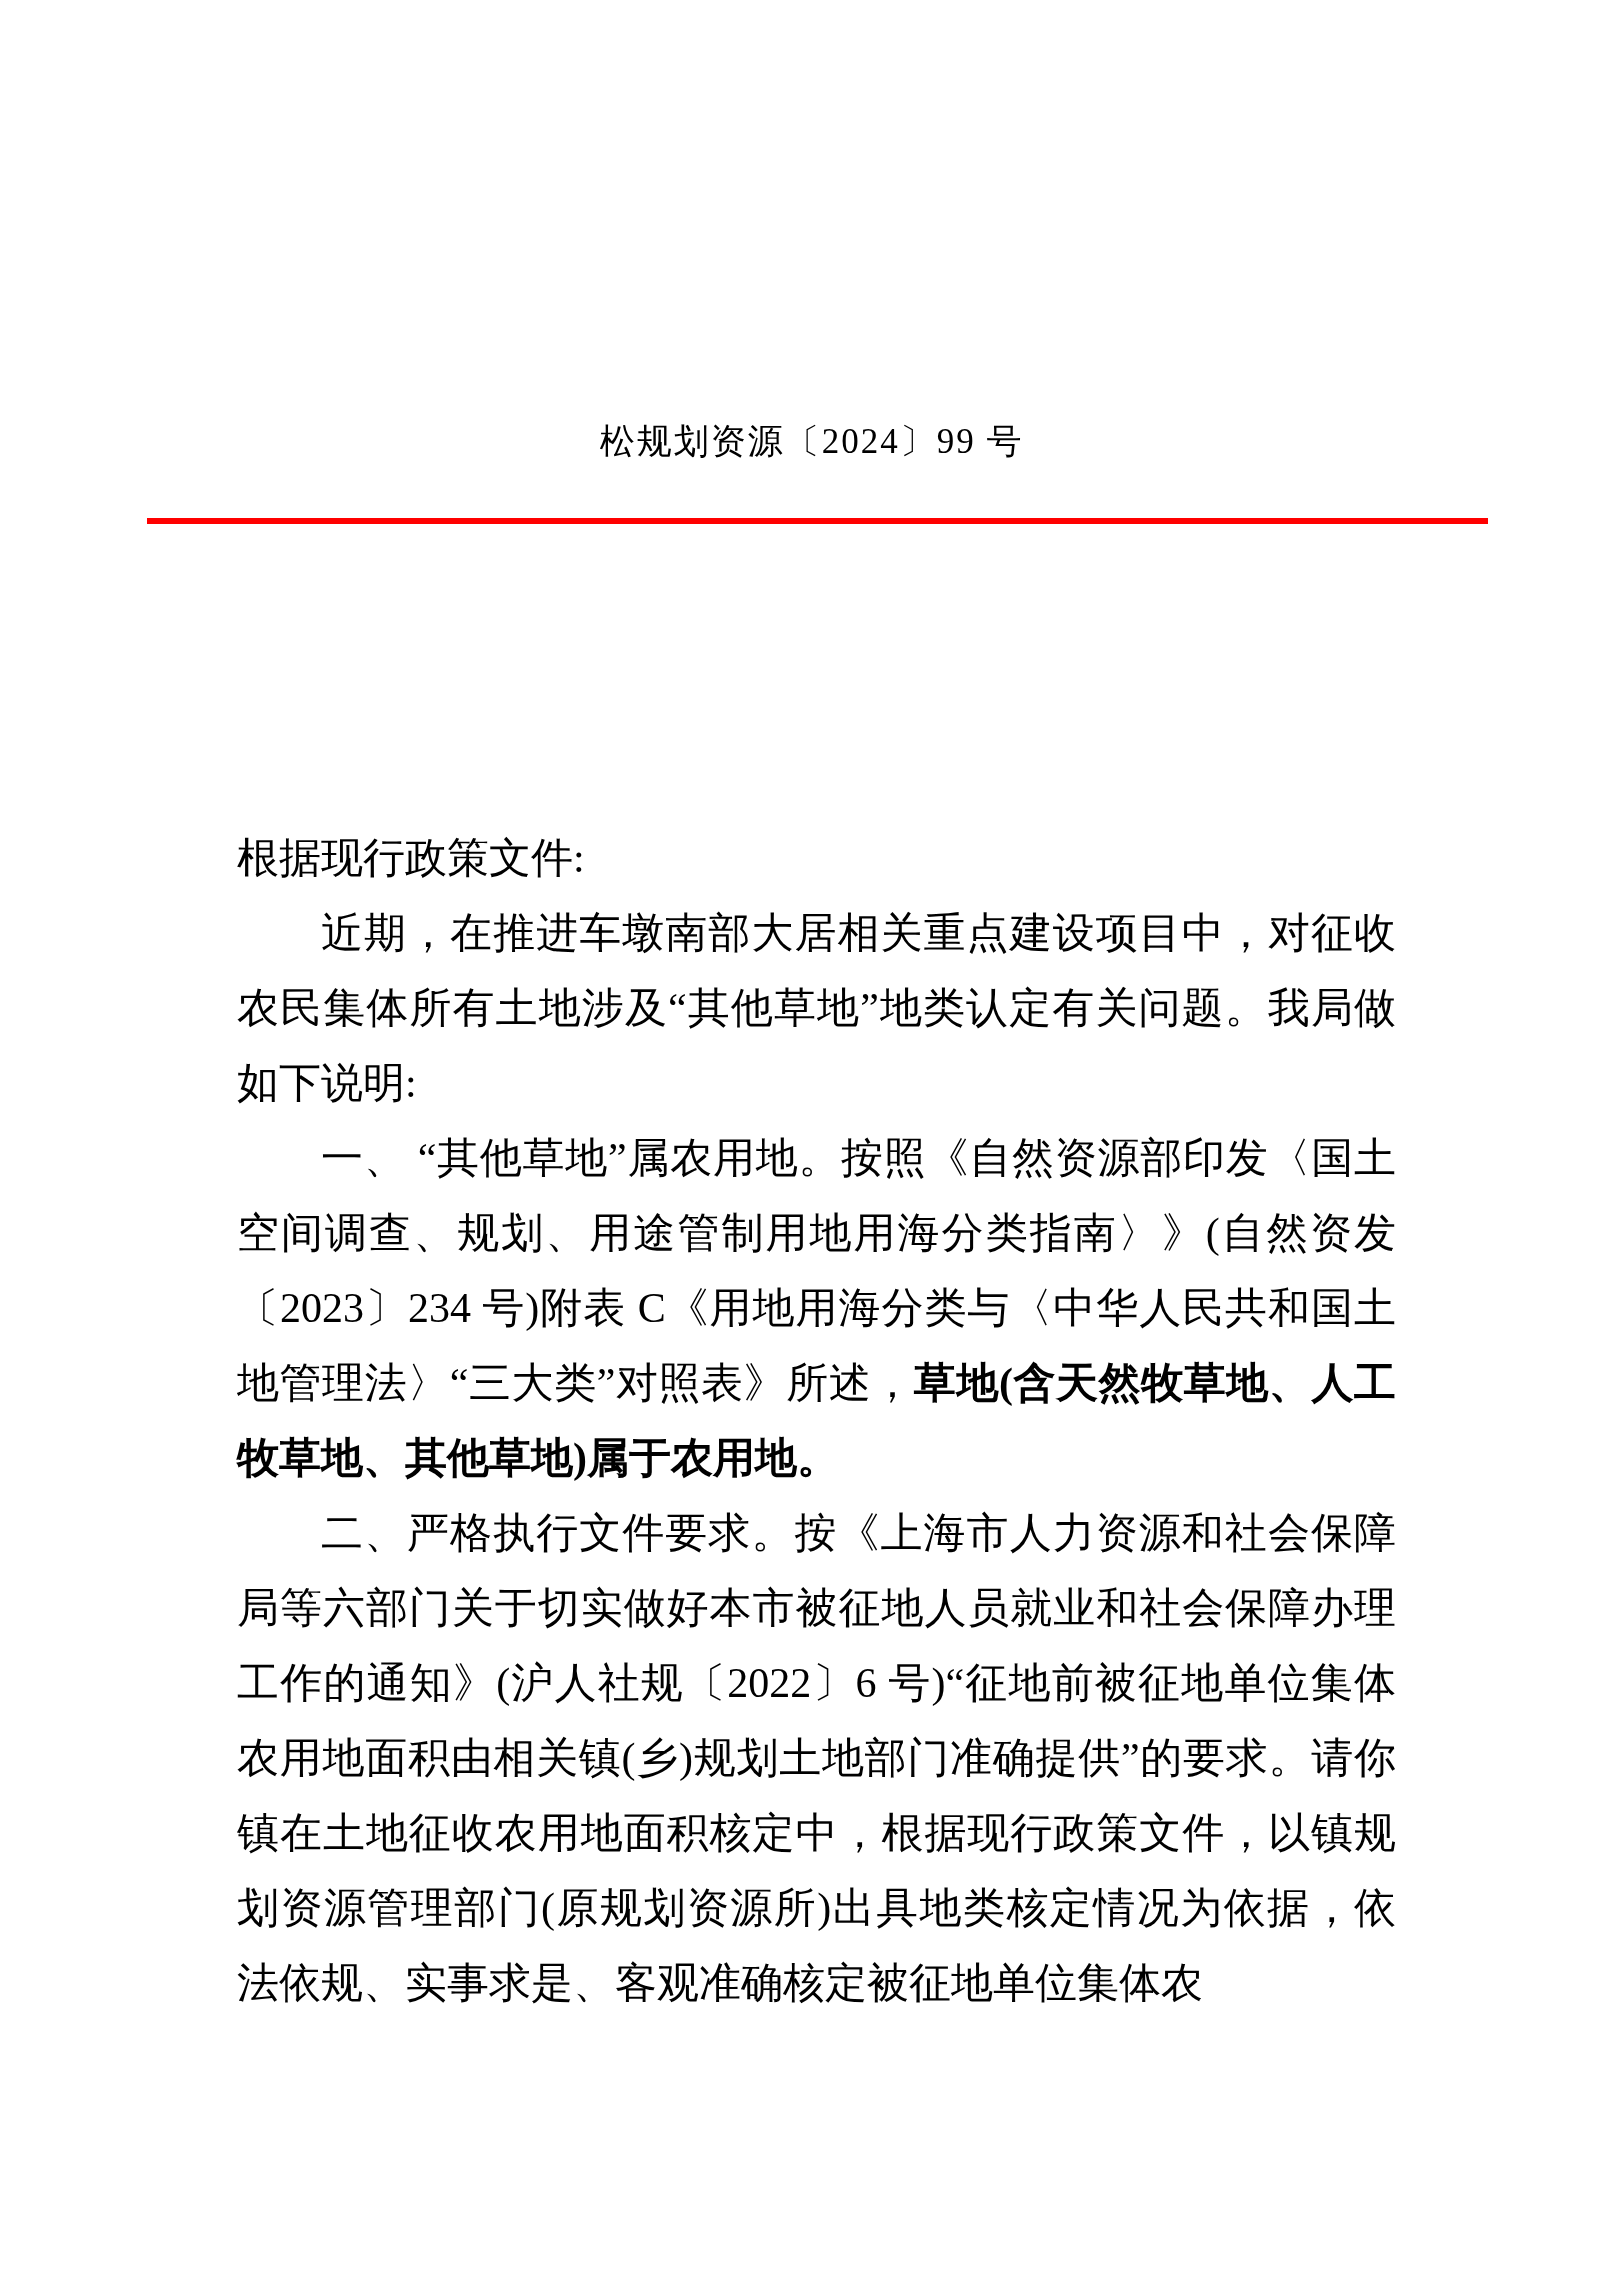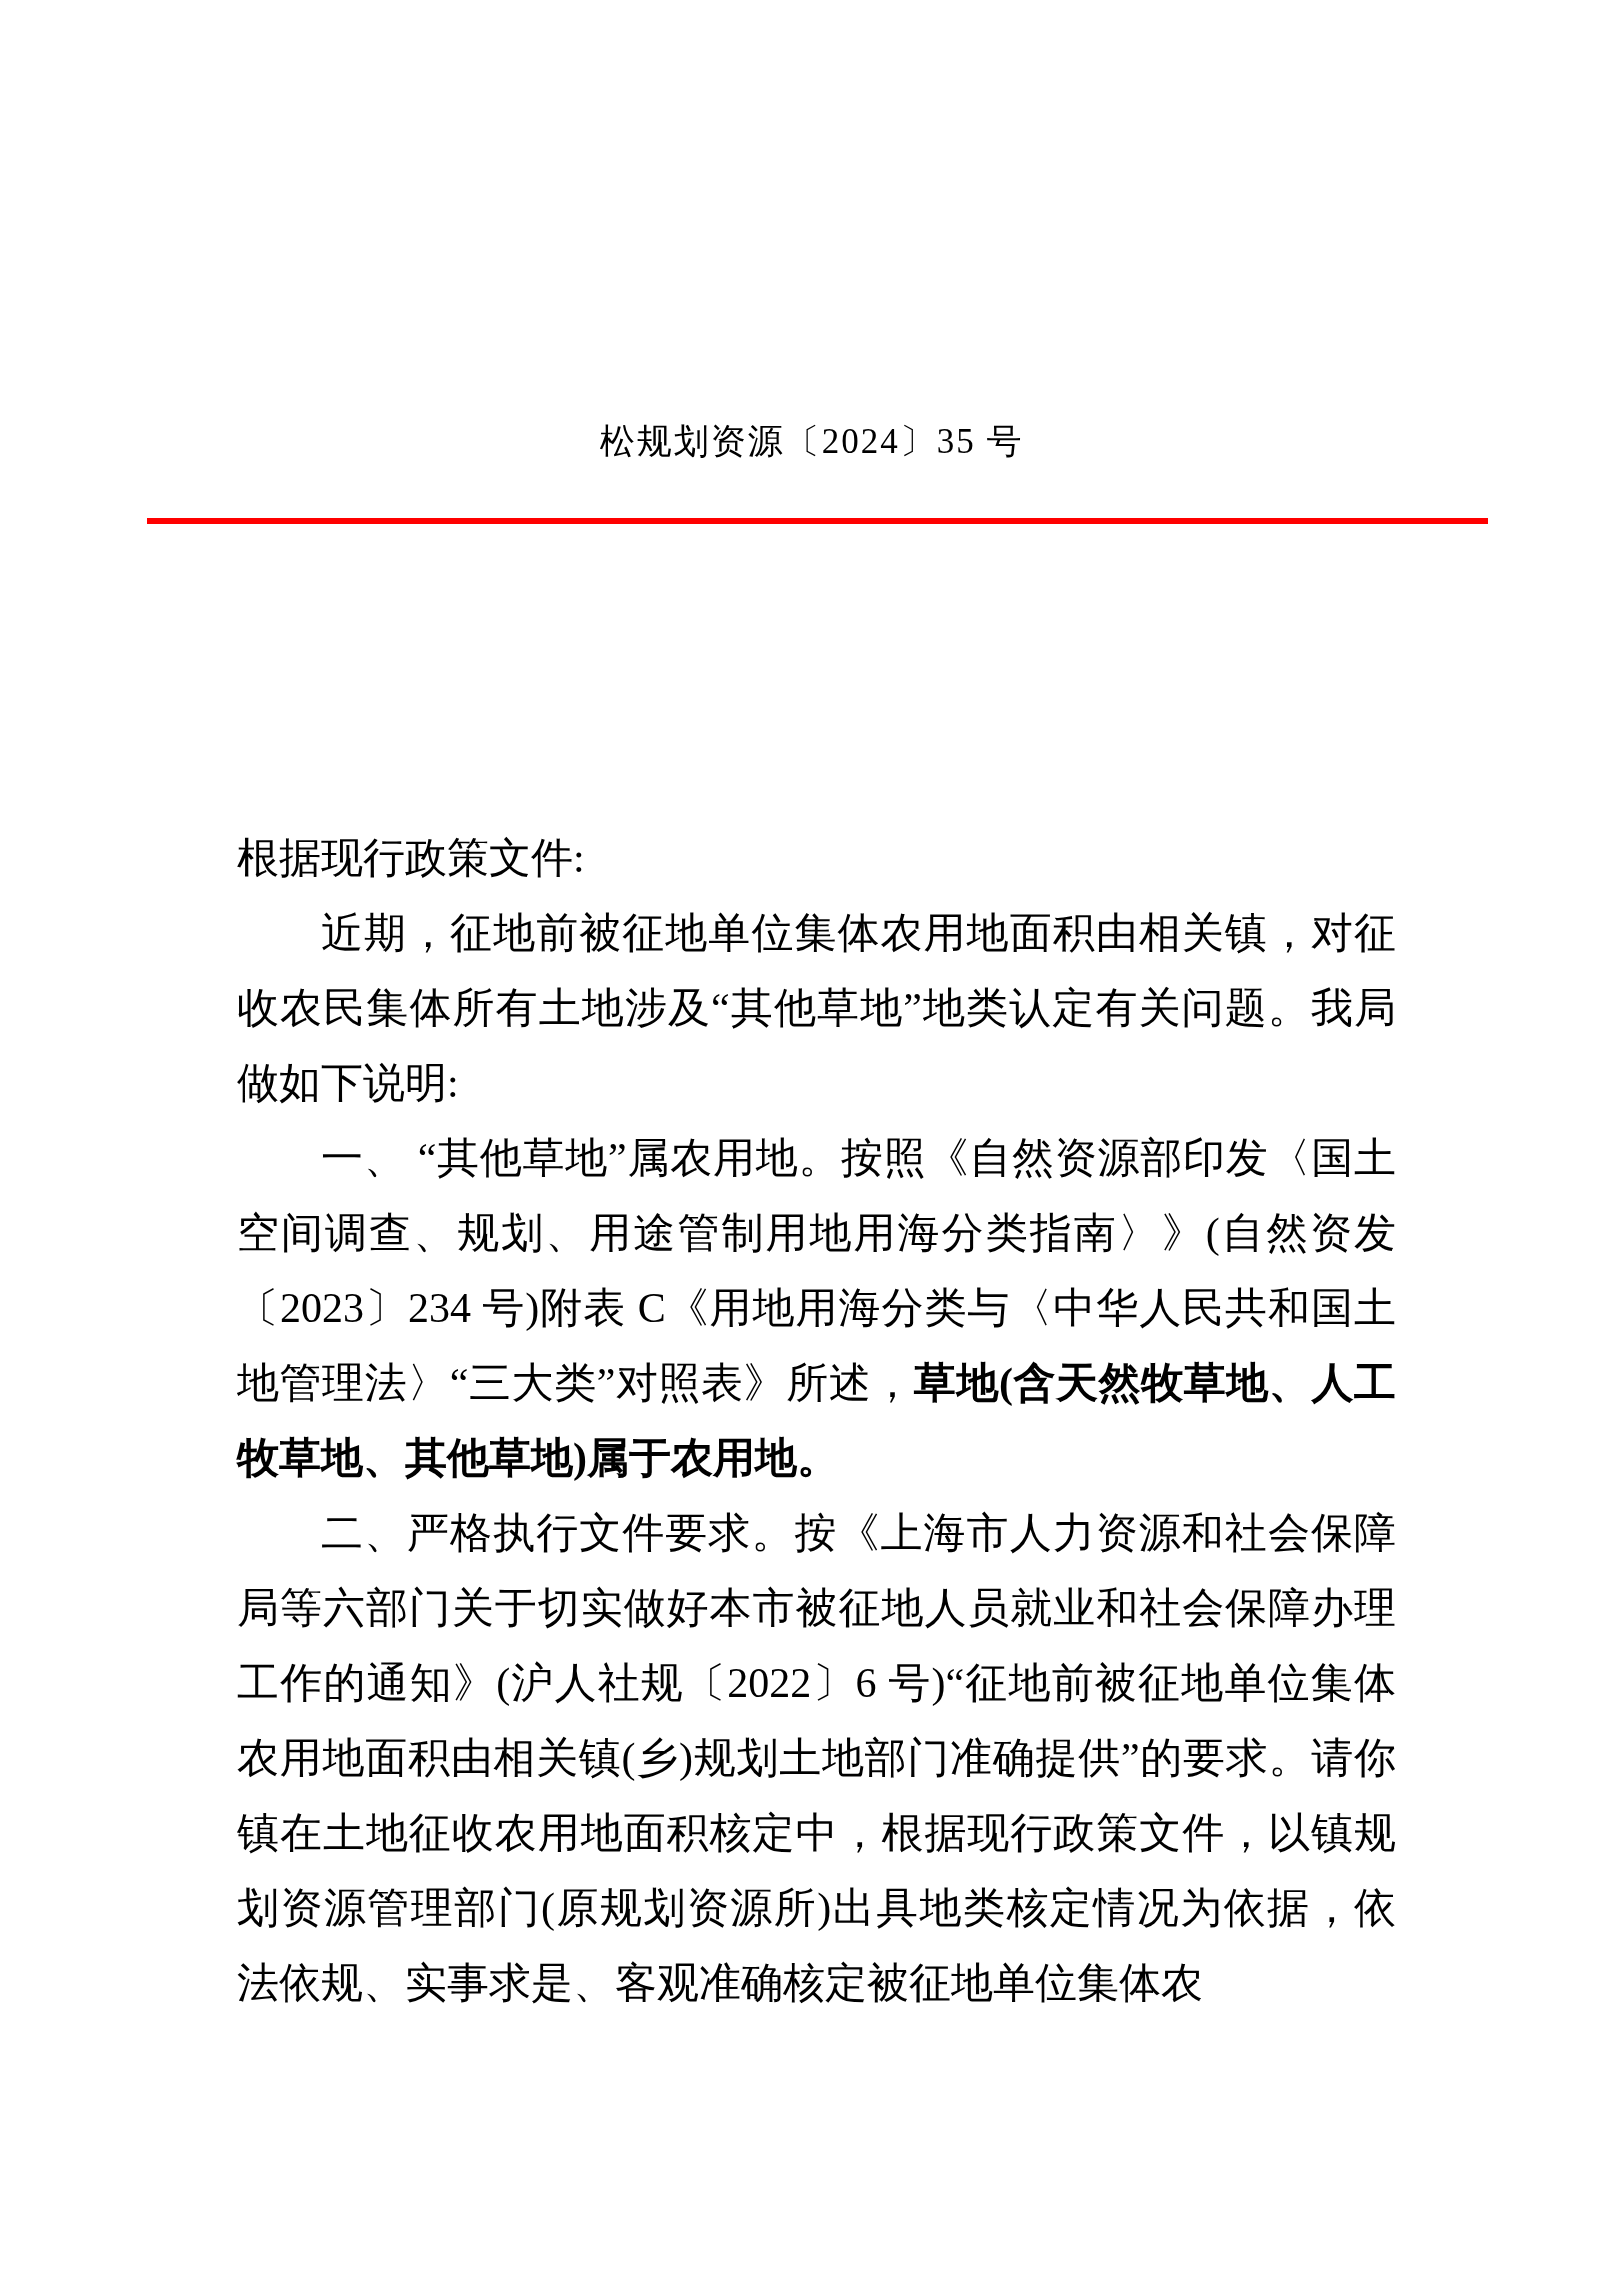--- a/index.html
+++ b/index.html
@@ -104,30 +104,30 @@
   .em-bold {
     font-weight: bold;
   }
 </style>
 </head>
 <body>
 
 <div class="page">
 
 
-  <div class="doc-number">松规划资源〔2024〕35 号</div>
+  <div class="doc-number">松规划资源〔2024〕99 号</div>
 
   <div class="red-rule"></div>
 
 
   <div class="doc-body">
 
     <p class="salutation">根据现行政策文件:</p>
 
-    <p class="para">近期，征地前被征地单位集体农用地面积由相关镇，对征收农民集体所有土地涉及“其他草地”地类认定有关问题。我局做如下说明:</p>
+    <p class="para">近期，在推进车墩南部大居相关重点建设项目中，对征收农民集体所有土地涉及“其他草地”地类认定有关问题。我局做如下说明:</p>
 
     <p class="para">
       <span>一、 “其他草地”属农用地。按照《自然资源部印发〈国土空间调查、规划、用途管制用地用海分类指南〉》(自然资发〔2023〕234 号)附表 C《用地用海分类与〈中华人民共和国土地管理法〉“三大类”对照表》所述，</span><span class="em-bold">草地(含天然牧草地、人工牧草地、其他草地)属于农用地。</span>
     </p>
 
     <p class="para">二、严格执行文件要求。按《上海市人力资源和社会保障局等六部门关于切实做好本市被征地人员就业和社会保障办理工作的通知》(沪人社规〔2022〕6 号)“征地前被征地单位集体农用地面积由相关镇(乡)规划土地部门准确提供”的要求。请你镇在土地征收农用地面积核定中，根据现行政策文件，以镇规划资源管理部门(原规划资源所)出具地类核定情况为依据，依法依规、实事求是、客观准确核定被征地单位集体农</p>
 
   </div>
 
 </div>

